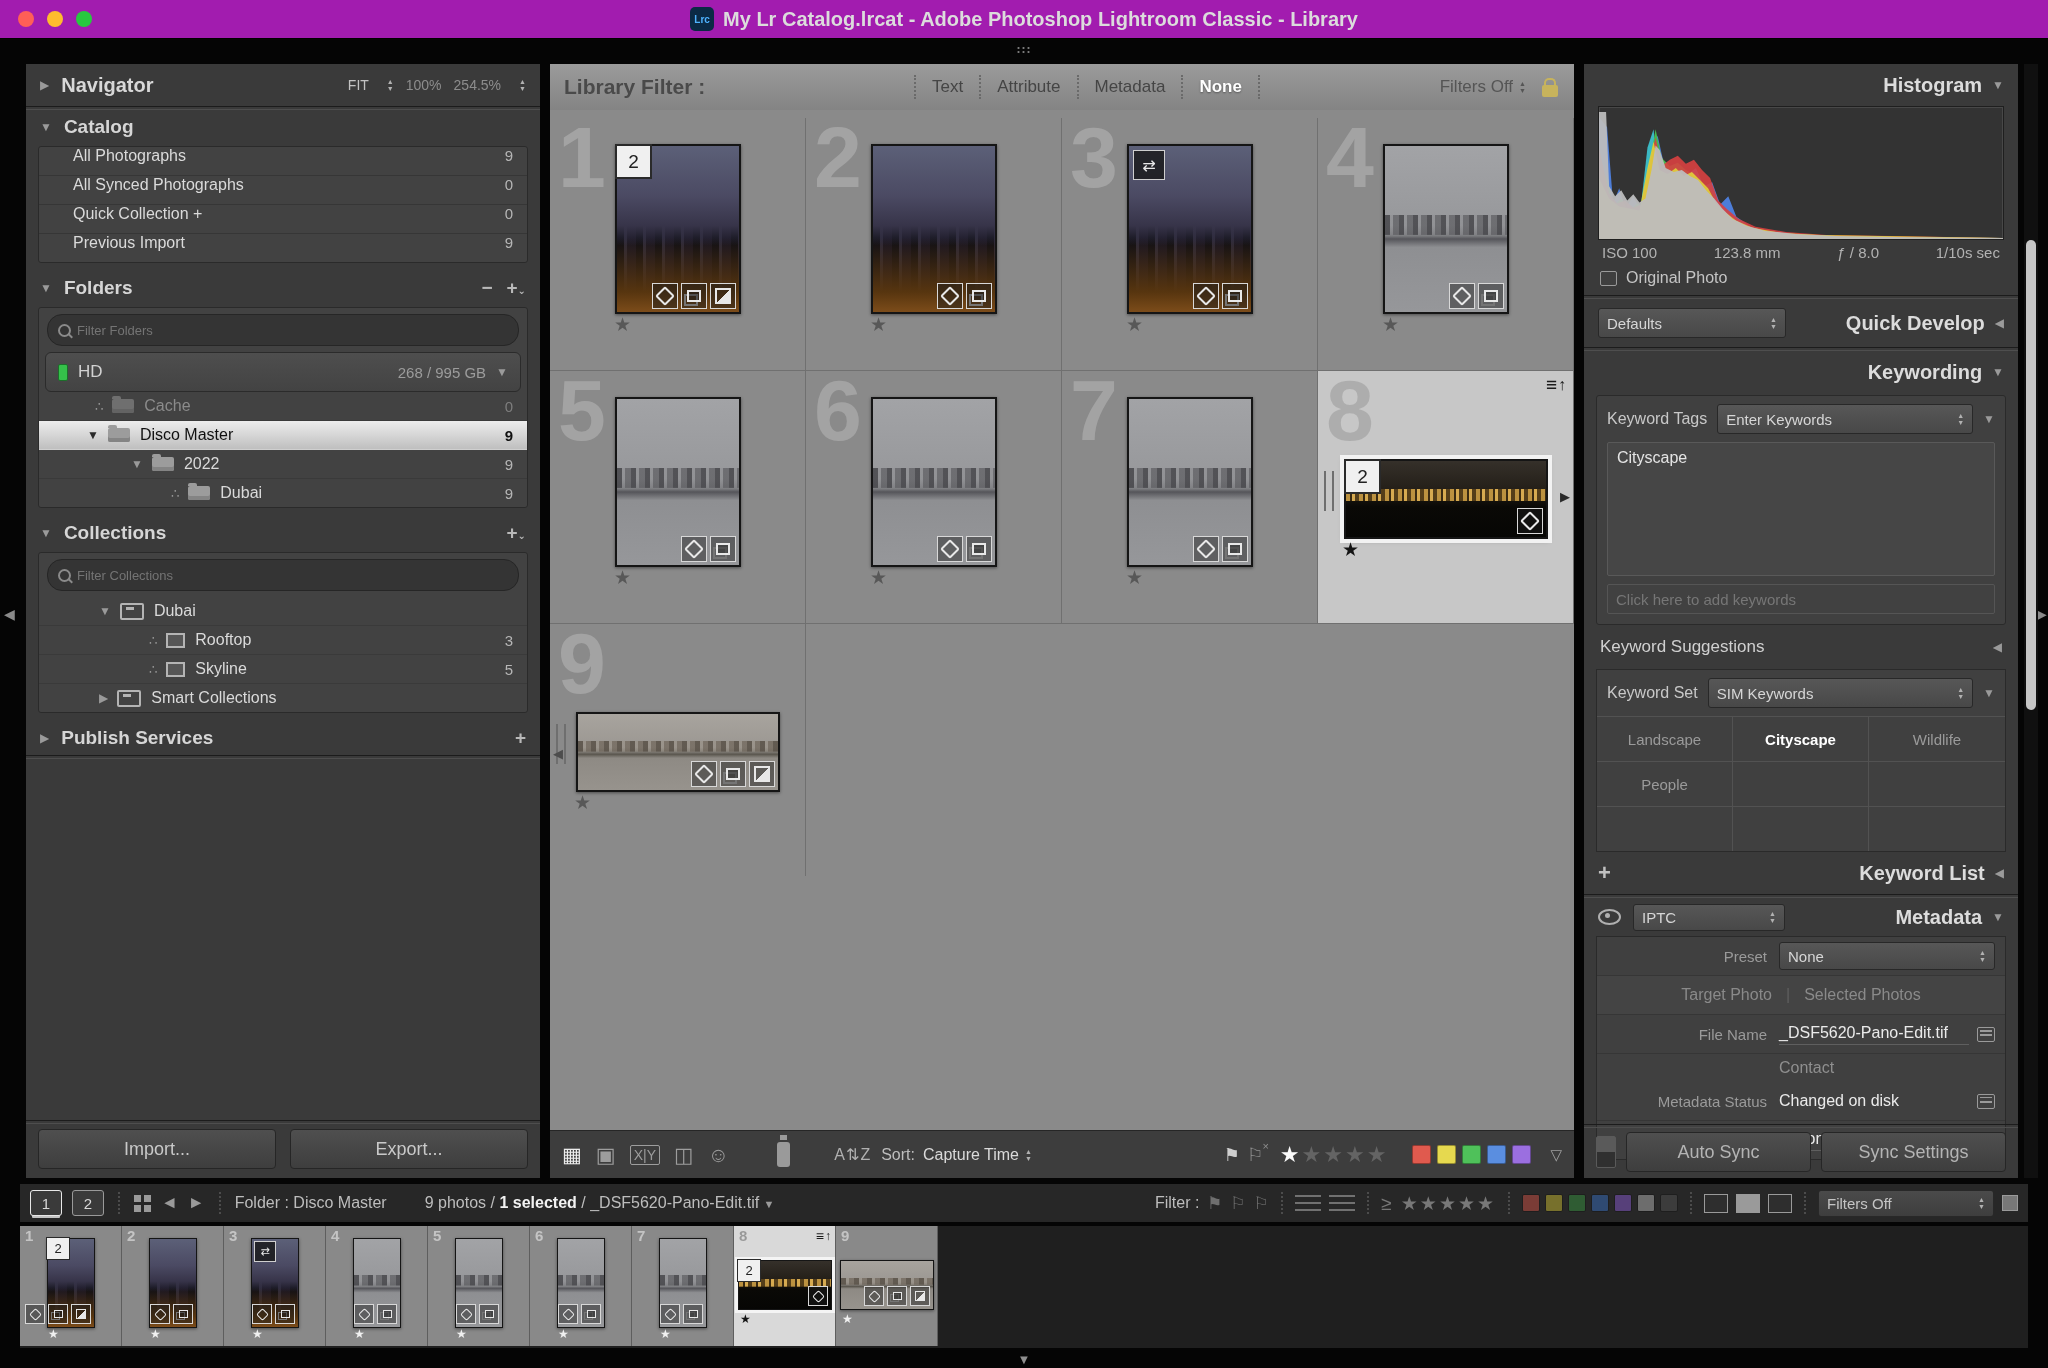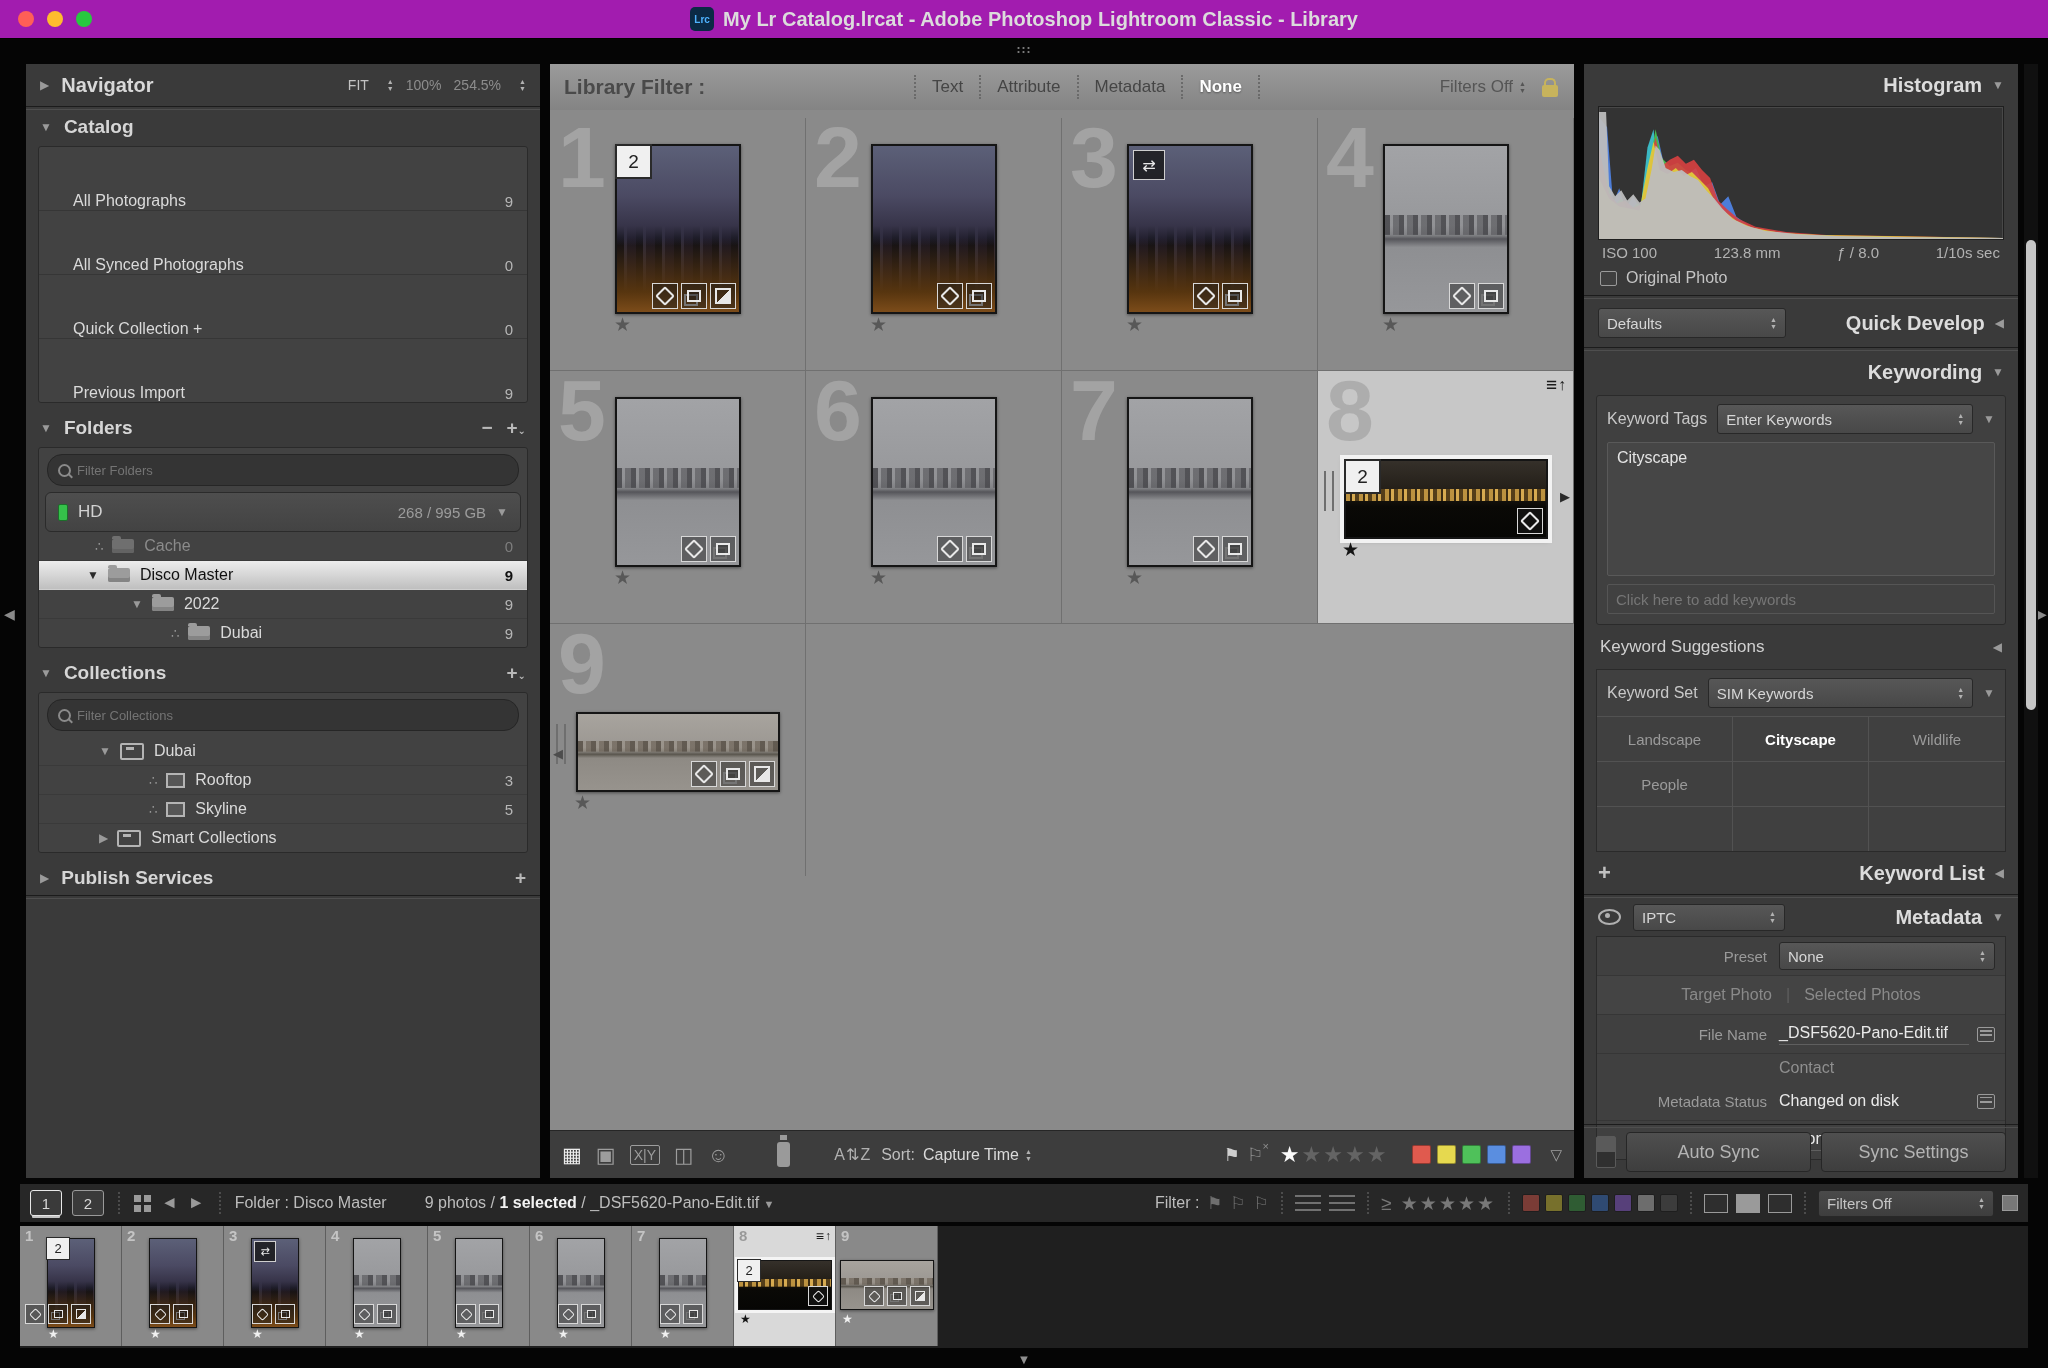--- a/index.html
+++ b/index.html
@@ -33,21 +33,21 @@
   
   .left-panel{position:absolute;left:26px;top:64px;width:514px;height:1114px;background:#3a3a3a;color:#d2d2d2;}
   .phead{display:flex;align-items:center;height:42px;padding:0 14px;font-size:20px;font-weight:bold;color:#d8d8d8;}
   .phead .tri{margin-right:12px;}
   .subhead{display:flex;align-items:center;height:34px;padding:0 14px;font-size:19px;font-weight:bold;color:#d6d6d6;}
   .subhead .tri{margin-right:12px;}
   .head-tools{margin-left:auto;display:flex;align-items:center;gap:14px;color:#b8b8b8;font-size:19px;}
   .nav-right{margin-left:auto;display:flex;align-items:center;gap:12px;font-size:14px;color:#c2c2c2;font-weight:normal;}
   .nav-dim{color:#8d8d8d;}
   .panel-box{margin:2px 12px 8px;background:#424242;border:1px solid #2a2a2a;border-radius:3px;overflow:hidden;}
-  .crow{display:flex;height:28px;align-items:flex-end;padding:0 14px 0 34px;font-size:16px;color:#dadada;border-bottom:1px solid rgba(0,0,0,.18);margin-top:35px;}
+  .crow{display:flex;height:28px;align-items:flex-start;padding:0 14px 0 34px;font-size:16px;color:#dadada;border-bottom:1px solid rgba(0,0,0,.18);}
   .crow:last-child{border-bottom:none;}
   .crow .cnt{margin-left:auto;color:#b6b6b6;font-size:15px;}
   .search{margin:6px 8px;height:30px;background:#343434;border:1px solid #262626;border-radius:15px;display:flex;align-items:center;padding:0 10px;}
   .mag{width:9px;height:9px;border:2px solid #8a8a8a;border-radius:50%;position:relative;margin-right:4px;flex:none;}
   .mag::after{content:"";position:absolute;width:5px;height:2px;background:#8a8a8a;transform:rotate(45deg);right:-4px;bottom:-2px;}
   .search input{background:transparent;border:none;outline:none;color:#bdbdbd;font-size:13px;width:100%;}
   .search input::placeholder{color:#747474;}
   .vol-row{display:flex;align-items:center;height:38px;margin:2px 6px 0;padding:0 12px;background:linear-gradient(#4e4e4e,#434343);
     border:1px solid #2b2b2b;border-radius:6px;font-size:17px;}
   .led{width:8px;height:15px;background:#35c04a;border:1px solid #1c6e2a;border-radius:2px;margin-right:10px;}
@@ -406,20 +406,24 @@
 
   <div class="subhead">
     <span class="tri">▶</span>
     <span>Publish Services</span>
     <span class="head-tools">
         <span>+</span>
       </span>
   </div>
   <div class="hr2"></div>
 
+  <div class="lp-bottom">
+    <div class="btn">Import...</div>
+    <div class="btn">Export...</div>
+  </div>
 </div>
 
 <div class="center-panel">
   <div class="filter-bar">
     <span class="lf-label">Library Filter :</span>
     <div class="lf-tabs">
       <span class="lf-sep"></span>
       <span class="lf-tab">Text</span>
       <span class="lf-sep"></span>
       <span class="lf-tab">Attribute</span>

